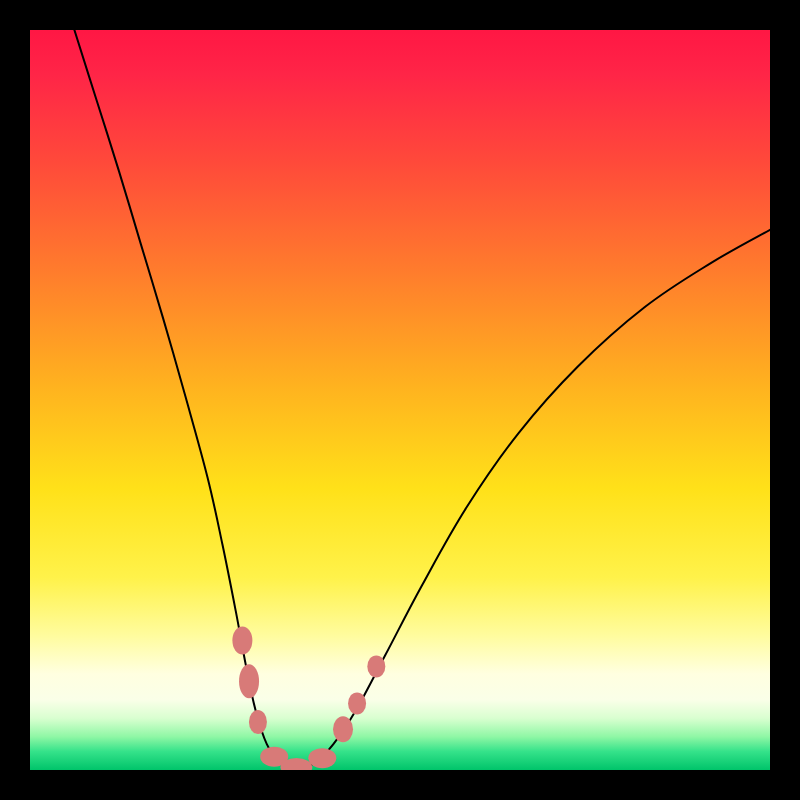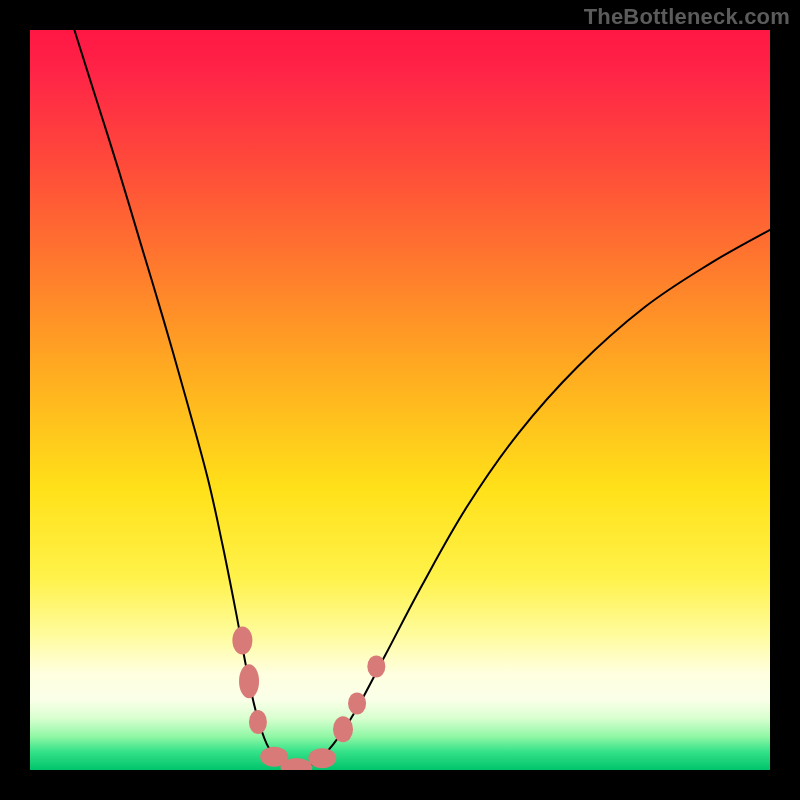--- a/index.html
+++ b/index.html
@@ -36,21 +36,20 @@
   }
   .marker {
     fill: #d87a78;
     stroke: none;
   }
 </style>
 </head>
 <body>
 
 <div class="frame">
-  <div class="watermark">TheBottleneck.com</div>
   <div class="plot">
     <svg id="svg" width="740" height="740" viewBox="0 0 740 740">
       <defs>
         <linearGradient id="bg-grad" x1="0" y1="0" x2="0" y2="1">
             <stop offset="0.00%" stop-color="#ff1744"></stop>
             <stop offset="6.00%" stop-color="#ff2547"></stop>
             <stop offset="18.00%" stop-color="#ff4a3a"></stop>
             <stop offset="32.00%" stop-color="#ff7a2d"></stop>
             <stop offset="48.00%" stop-color="#ffb21f"></stop>
             <stop offset="62.00%" stop-color="#ffe119"></stop>

